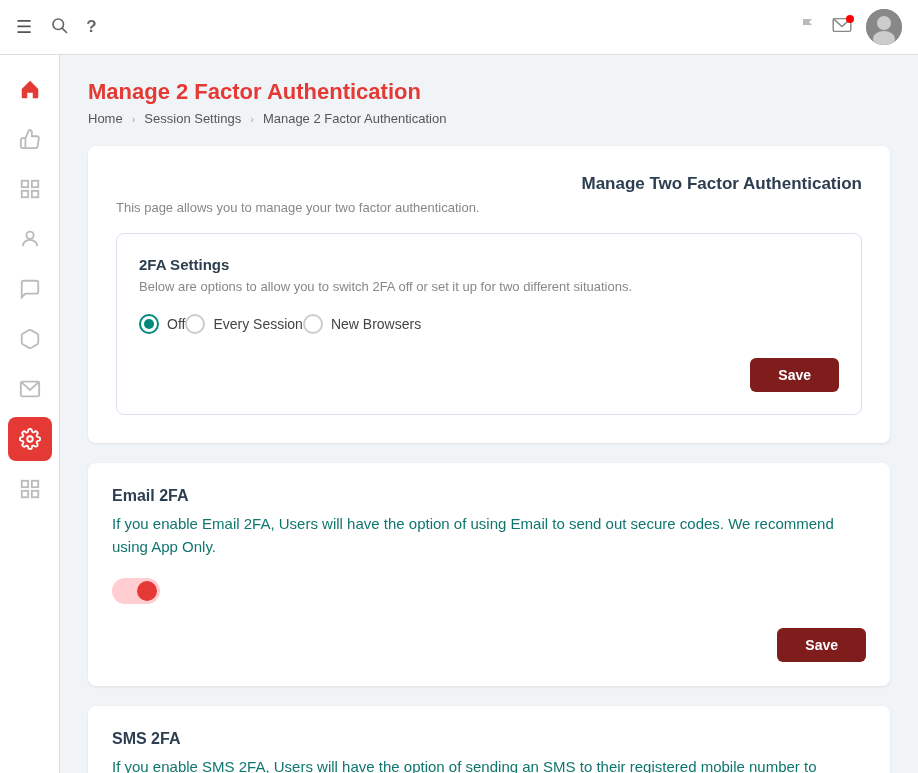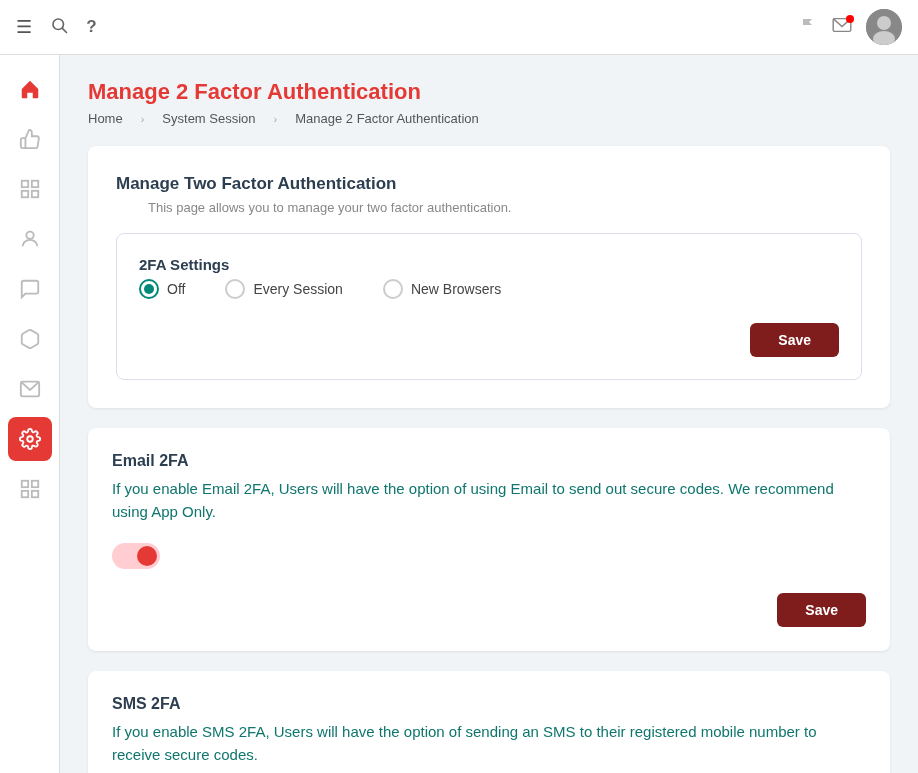--- a/index.html
+++ b/index.html
@@ -62,21 +62,21 @@
     
     .page-title {
       font-size: 22px;
       color: #e53935;
       font-weight: 600;
       margin-bottom: 6px;
     }
     .breadcrumb {
       display: flex;
       align-items: center;
-      gap: 18px;
+      gap: 9px;
       font-size: 13px;
       color: #777;
       margin-bottom: 20px;
     }
     .breadcrumb a { color: #555; text-decoration: none; }
     .breadcrumb .sep { color: #aaa; font-size: 11px; }
     .breadcrumb .current { color: #555; }
 
     
     .card {
@@ -84,26 +84,26 @@
       border-radius: 8px;
       padding: 28px;
       margin-bottom: 20px;
       box-shadow: 0 1px 3px rgba(0,0,0,0.08);
     }
     .card-title {
       font-size: 17px;
       font-weight: 600;
       color: #2c3e50;
       margin-bottom: 6px;
+      text-align: right;
     }
     .card-desc {
       font-size: 13px;
       color: #888;
       margin-bottom: 18px;
-      margin-left: 32px;
     }
 
     
     .settings-inner {
       border: 1px solid #dde;
       border-radius: 8px;
       padding: 22px;
       margin-bottom: 0;
     }
     .settings-inner .inner-title {
@@ -115,21 +115,20 @@
     .settings-inner .inner-desc {
       font-size: 13px;
       color: #888;
       margin-bottom: 20px;
     }
 
     
     .radio-group {
       display: flex;
       align-items: flex-start;
-      gap: 40px;
       margin-bottom: 24px;
     }
     .radio-option {
       display: flex;
       align-items: center;
       gap: 8px;
       cursor: pointer;
       font-size: 14px;
       color: #444;
     }
@@ -319,31 +318,32 @@
   </div>
 </div>
 
 <div class="main-layout">
 
   <div class="page-title">Manage 2 Factor Authentication</div>
 
   <div class="breadcrumb">
     <a href="#">Home</a>
     <span class="sep">›</span>
-    <a href="#">System Session</a>
+    <a href="#">Session Settings</a>
     <span class="sep">›</span>
     <span class="current">Manage 2 Factor Authentication</span>
   </div>
 
   <div class="card">
     <div class="card-title">Manage Two Factor Authentication</div>
     <div class="card-desc">This page allows you to manage your two factor authentication.</div>
 
     <div class="settings-inner">
       <div class="inner-title">2FA Settings</div>
+      <div class="inner-desc">Below are options to allow you to switch 2FA off or set it up for two different situations.</div>
 
       <div class="radio-group">
 
         <label class="radio-option">
           <div class="radio-circle checked"></div>
           <span>Off</span>
         </label>
 
         <label class="radio-option">
           <div class="radio-circle"></div>

